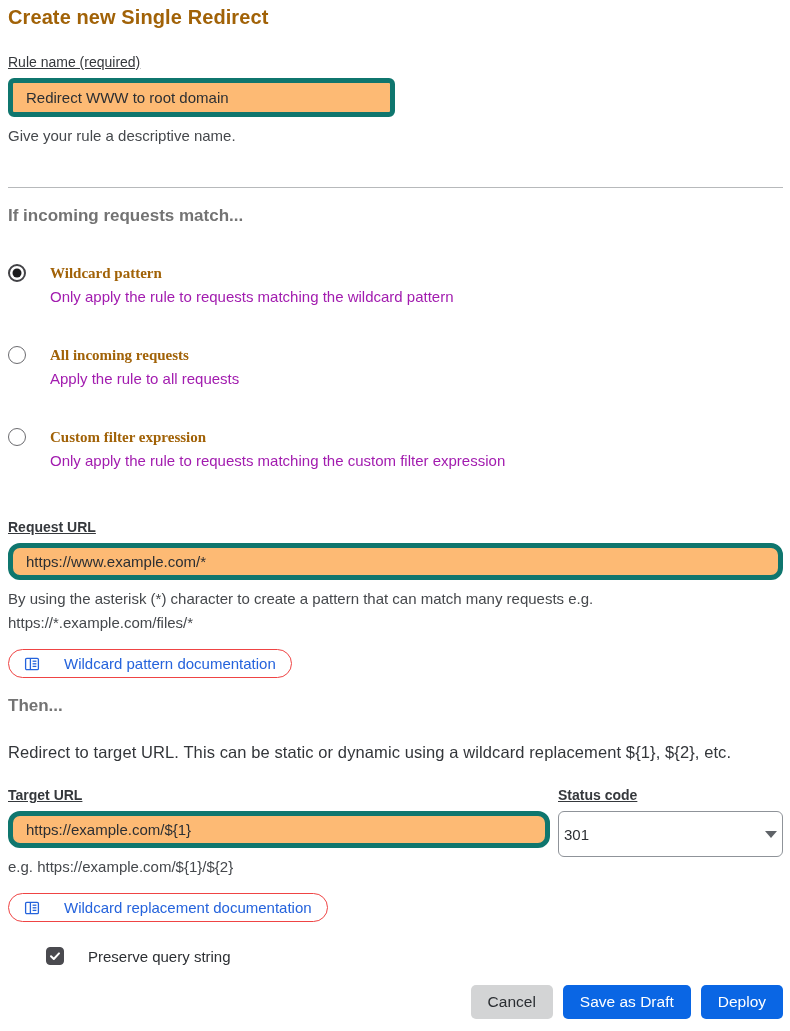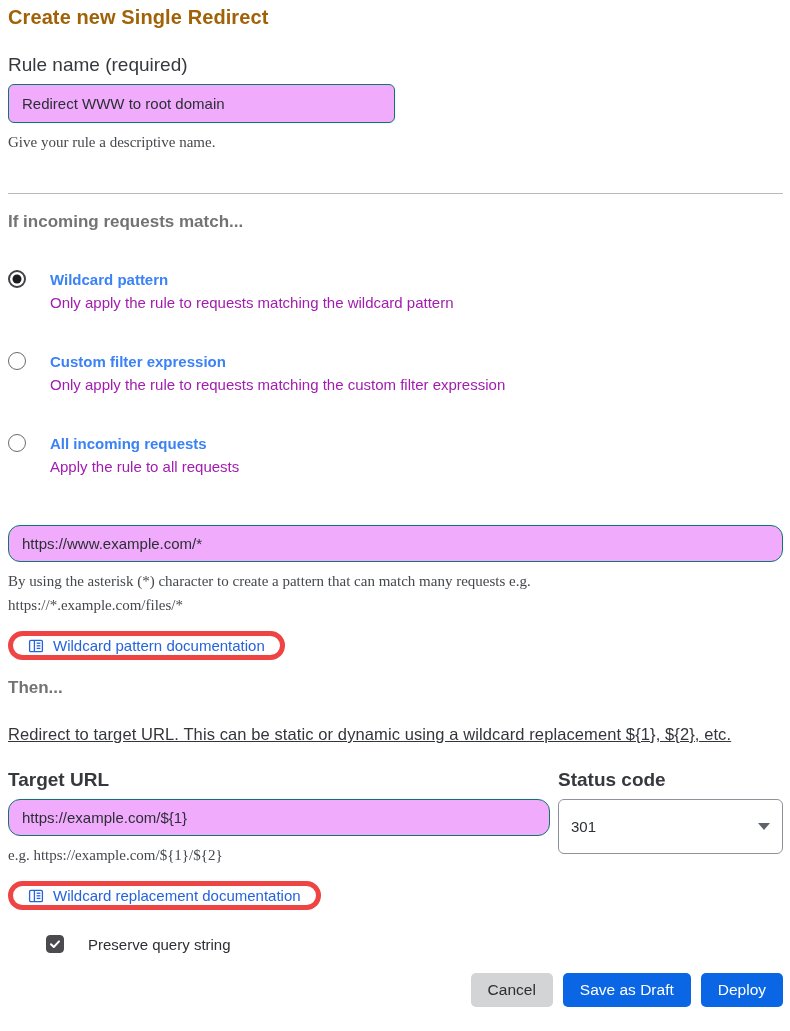--- a/index.html
+++ b/index.html
@@ -6,78 +6,78 @@
   html,body { background:#fff; }
   body {
     width:790px; height:1031px; position:relative;
     font-family:"Liberation Sans", sans-serif;
     color:#25282c;
     padding:6px 7px 0 8px;
     overflow:hidden;
   }
   .page-title { font-size:20px; font-weight:700; color:#a16207; letter-spacing:.1px; }
 
-  .field-label { font-size:19px; color:#35383c; margin-top:25px; }
+  .field-label { font-size:14px; color:#35383c; margin-top:25px;text-decoration:underline; }
   .field-label.semibold { font-weight:700; margin-top:0; }
 
   .text-input {
     display:block; font-family:"Liberation Sans", sans-serif;
     font-size:15px; color:#2c2f33;
     height:39px; padding:0 13px;
-    border:1px solid #0f766e; border-radius:6px; background:#f0abfc;
+    border:5px solid #0f766e; border-radius:6px; background:#fdba74;
     outline:none; margin-top:8px;
   }
   .text-input.narrow { width:387px; }
   .text-input.full { width:100%; border-radius:12px; height:37px; }
 
-  .helper { font-size:15px; color:#45484c; margin-top:7px; line-height:24px;font-family:Liberation Serif, serif; }
+  .helper { font-size:15px; color:#45484c; margin-top:7px; line-height:24px; }
 
   .divider { border:none; border-top:1px solid #b7b9bb; margin-top:39px; }
 
   .section-heading { font-size:17px; font-weight:700; color:#737373; margin-top:18px; }
 
   .radio-group { margin-top:16px; }
   .radio-option { display:flex; margin-top:36px; cursor:pointer; }
   .radio-control {
     width:18px; height:18px; border-radius:50%;
     border:1px solid #6b6b6f; background:#fff;
     flex:none; margin-top:2px; position:relative;
   }
   .radio-option.checked .radio-control { border:2px solid #434347; }
   .radio-dot { display:none; }
   .radio-option.checked .radio-dot {
     display:block; position:absolute; left:50%; top:50%;
     width:9px; height:9px; border-radius:50%; background:#1c1c1e;
     transform:translate(-50%,-50%);
   }
   .radio-texts { margin-left:24px; }
-  .radio-label { font-size:15px; font-weight:700; color:#3b82f6; line-height:23px; }
+  .radio-label { font-size:15px; font-weight:700; color:#a16207; line-height:23px;font-family:Liberation Serif, serif; }
   .radio-desc { font-size:15px; color:#a21caf; line-height:23px; }
 
   .url-block { margin-top:47px; }
 
   .doc-button {
-    display:inline-flex; align-items:center; gap:9px;
+    display:inline-flex; align-items:center; gap:24px;
     margin-top:14px; height:29px; padding:0 15px;
-    border:5px solid #ef4444; border-radius:15px; background:#fff;
+    border:1px solid #ef4444; border-radius:15px; background:#fff;
     color:#2563dc; font-size:15px; font-family:"Liberation Sans", sans-serif;
     cursor:pointer;
   }
   .doc-button svg { display:block; }
 
-  .then-desc { font-size:16.5px; color:#33363a; margin-top:27px; letter-spacing:.1px;text-decoration:underline; }
+  .then-desc { font-size:16.5px; color:#33363a; margin-top:27px; letter-spacing:.1px; }
 
   .two-col { display:flex; gap:8px; margin-top:25px; }
   .col-target { width:542px; }
   .col-status { width:225px; }
 
   .select-box {
-    margin-top:8px; height:55px; border:1px solid #8f9399; border-radius:6px;
+    margin-top:8px; height:46px; border:1px solid #8f9399; border-radius:6px;
     display:flex; align-items:center; justify-content:space-between;
-    padding:0 12px; font-size:15px; color:#2c2f33; background:#fff; cursor:pointer;
+    padding:0 5px; font-size:15px; color:#2c2f33; background:#fff; cursor:pointer;
   }
   .caret {
     width:0; height:0; border-left:6px solid transparent; border-right:6px solid transparent;
     border-top:7px solid #5f6368;
   }
 
   .checkbox-row { display:flex; align-items:center; margin-top:25px; cursor:pointer;padding-left:38px; }
   .checkbox-control {
     width:18px; height:18px; border-radius:4px; border:1px solid #6b6b6f;
     background:#fff; flex:none; display:flex; align-items:center; justify-content:center;
@@ -118,36 +118,37 @@
       </span>
     <span class="radio-texts">
       <div class="radio-label">Wildcard pattern</div>
       <div class="radio-desc">Only apply the rule to requests matching the wildcard pattern</div>
     </span>
   </div>
 
   <div class="radio-option">
     <span class="radio-control"></span>
     <span class="radio-texts">
-      <div class="radio-label">Custom filter expression</div>
-      <div class="radio-desc">Only apply the rule to requests matching the custom filter expression</div>
+      <div class="radio-label">All incoming requests</div>
+      <div class="radio-desc">Apply the rule to all requests</div>
     </span>
   </div>
 
   <div class="radio-option">
     <span class="radio-control"></span>
     <span class="radio-texts">
-      <div class="radio-label">All incoming requests</div>
-      <div class="radio-desc">Apply the rule to all requests</div>
+      <div class="radio-label">Custom filter expression</div>
+      <div class="radio-desc">Only apply the rule to requests matching the custom filter expression</div>
     </span>
   </div>
 
 </div>
 
 <div class="url-block">
+  <div class="field-label semibold">Request URL</div>
   <input class="text-input full" type="text" value="https://www.example.com/*" style="">
   <div class="helper">
     <div>By using the asterisk (*) character to create a pattern that can match many requests e.g.</div>
     <div>https://*.example.com/files/*</div>
   </div>
   <button class="doc-button">
     <span>
       <svg width="16" height="16" viewBox="0 0 16 16" fill="none" stroke="#2563dc" stroke-width="1.3">
         <rect x="1.6" y="2.4" width="12.8" height="11.2" rx="1.2"></rect>
         <line x1="6.4" y1="2.4" x2="6.4" y2="13.6"></line>

